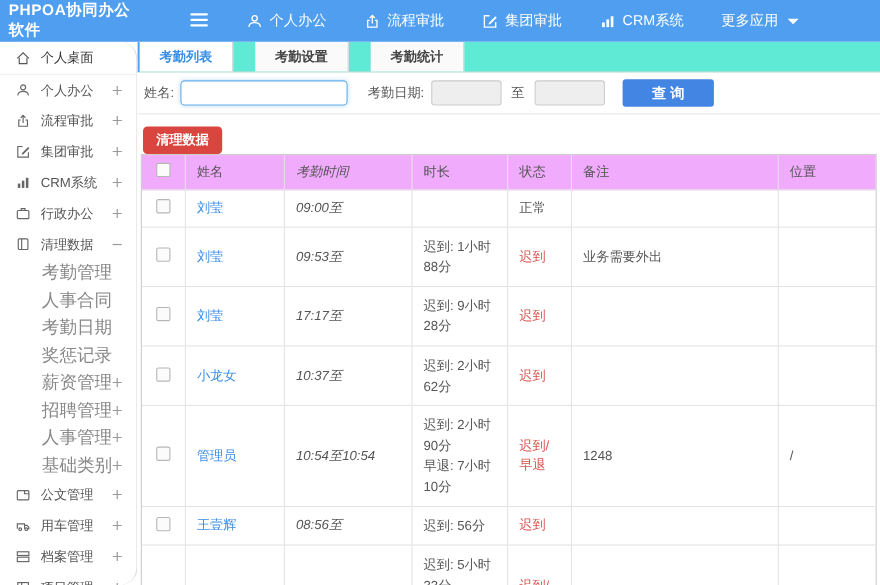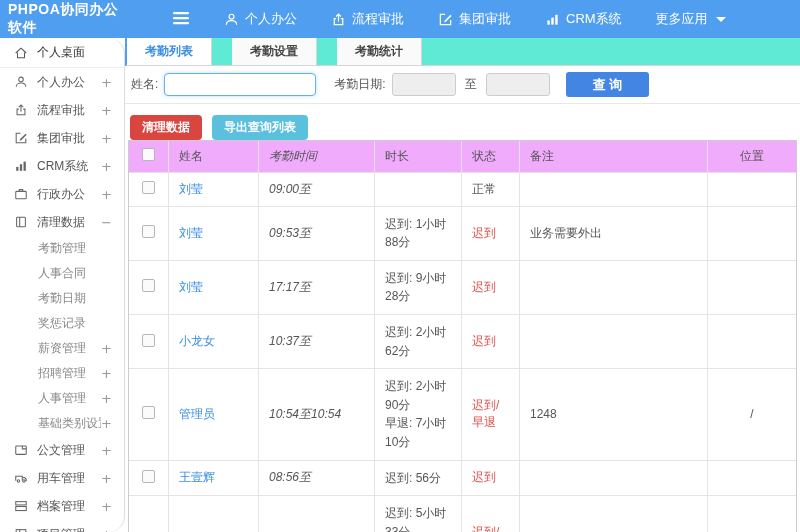--- a/index.html
+++ b/index.html
@@ -22,21 +22,21 @@
   .body { flex:1; display:flex; overflow:hidden; }
 
   
   .sidebar { width:125px; flex:0 0 125px; background:#fff; border-right:1px solid #dcdcdc; overflow:hidden;border-radius:16px; }
   .side-item { height:28px; display:flex; align-items:center; padding:0 12px 0 14px; cursor:pointer; color:#555; }
   .side-item .sicon { width:15px; display:flex; align-items:center; margin-right:8px; color:#666; }
   .side-item .slabel { flex:1; white-space:nowrap; overflow:hidden; }
   .side-item .expand { color:#999; font-size:13px; font-family:"DejaVu Sans",sans-serif; }
   .side-item.first { border-bottom:1px solid #eee; height:30px; color:#333; }
   .submenu .side-item { height:25px; padding-left:38px; color:#888; }
-  .submenu .side-item .slabel { font-size:12px; }
+  .submenu .side-item .slabel { font-size:16px; }
 
   
   .main { flex:1; display:flex; flex-direction:column; overflow:hidden; background:#fff; }
 
   .tabbar { height:28px; flex:0 0 28px; background:#5eead4; border-bottom:1px solid #d5d5d5;
     border-left:2px solid #4f9ef0; display:flex;gap:20px; }
   .tab { padding:0 18px; line-height:27px; font-weight:bold; color:#444; background:#fafafa;
     border-right:1px solid #d5d5d5; cursor:pointer; }
   .tab.active { background:#fff; color:#3a8ee6; }
 
@@ -57,21 +57,21 @@
     border-radius:4px; font-size:12px; font-weight:bold; cursor:pointer; }
   .btn-export { height:25px; padding:0 12px; background:#5bc0de; color:#fff; border:none;
     border-radius:4px; font-size:12px; font-weight:bold; cursor:pointer; }
 
   
   .table-wrap { flex:1; overflow:hidden; padding:0 3px; }
   .tbl { display:table; width:100%; table-layout:fixed; border:1px solid #ccc; border-bottom:none; }
   .tr { display:table-row; }
   .td, .th { display:table-cell; vertical-align:middle; padding:8px 10px; border-bottom:1px solid #e4e4e4;
     border-right:1px solid #e4e4e4; overflow:hidden; }
-  .td:last-child, .th:last-child { border-right:none;text-align:center; }
+  .td:last-child, .th:last-child { border-right:none; }
   .th { padding:6px 10px; color:#555; background:#f0abfc; }
   .col-check { width:40px; text-align:center; padding-left:6px; padding-right:6px; }
   .col-name { width:90px; }
   .col-time { width:116px;font-style:italic; }
   .col-duration { width:87px; white-space:pre-line; line-height:1.55; }
   .col-status { width:58px; }
   .col-remark { width:188px; }
   .checkbox { display:inline-block; width:13px; height:13px; border:1px solid #b6b6b6;
     border-radius:2px; background:#fbfbfb; cursor:pointer; }
   .name-link { color:#3a8ee6; text-decoration:none; cursor:pointer; }
@@ -305,21 +305,20 @@
         <input class="input-name" type="text" value="" style="">
         <label class="lbl-date">考勤日期:</label>
         <input class="input-date" type="text" readonly="" value="" style="">
         <span class="to-label">至</span>
         <input class="input-date" type="text" readonly="" value="" style="">
         <button class="btn-search">查 询</button>
       </div>
 
       <div class="actionbar">
         <button class="btn-clean">清理数据</button>
-        <button class="btn-export">导出查询列表</button>
       </div>
 
       <div class="table-wrap">
         <div class="tbl">
           <div class="tr">
             <div class="th col-check"><span class="checkbox"></span></div>
             <div class="th col-name">姓名</div>
             <div class="th col-time">考勤时间</div>
             <div class="th col-duration">时长</div>
             <div class="th col-status">状态</div>

